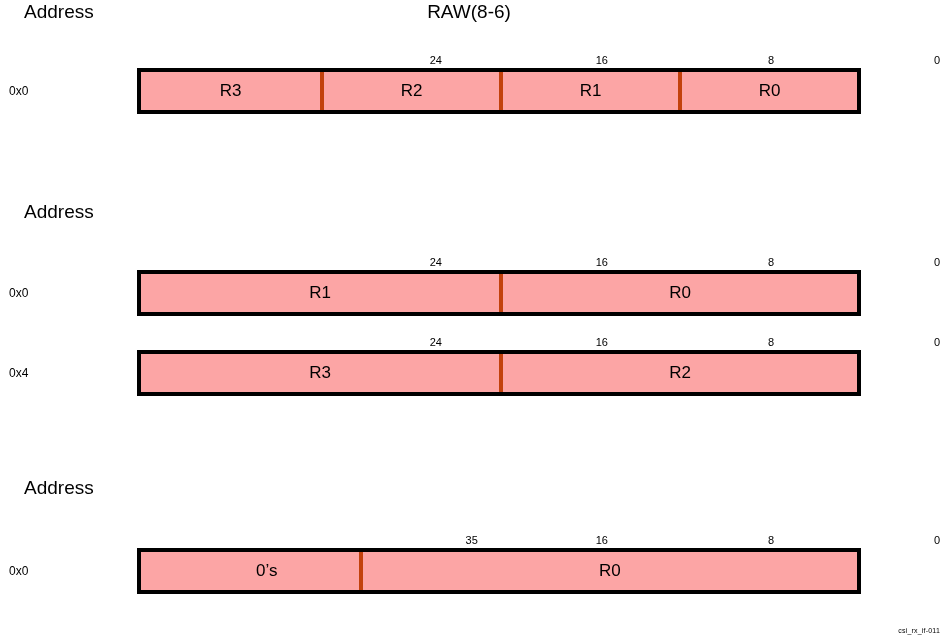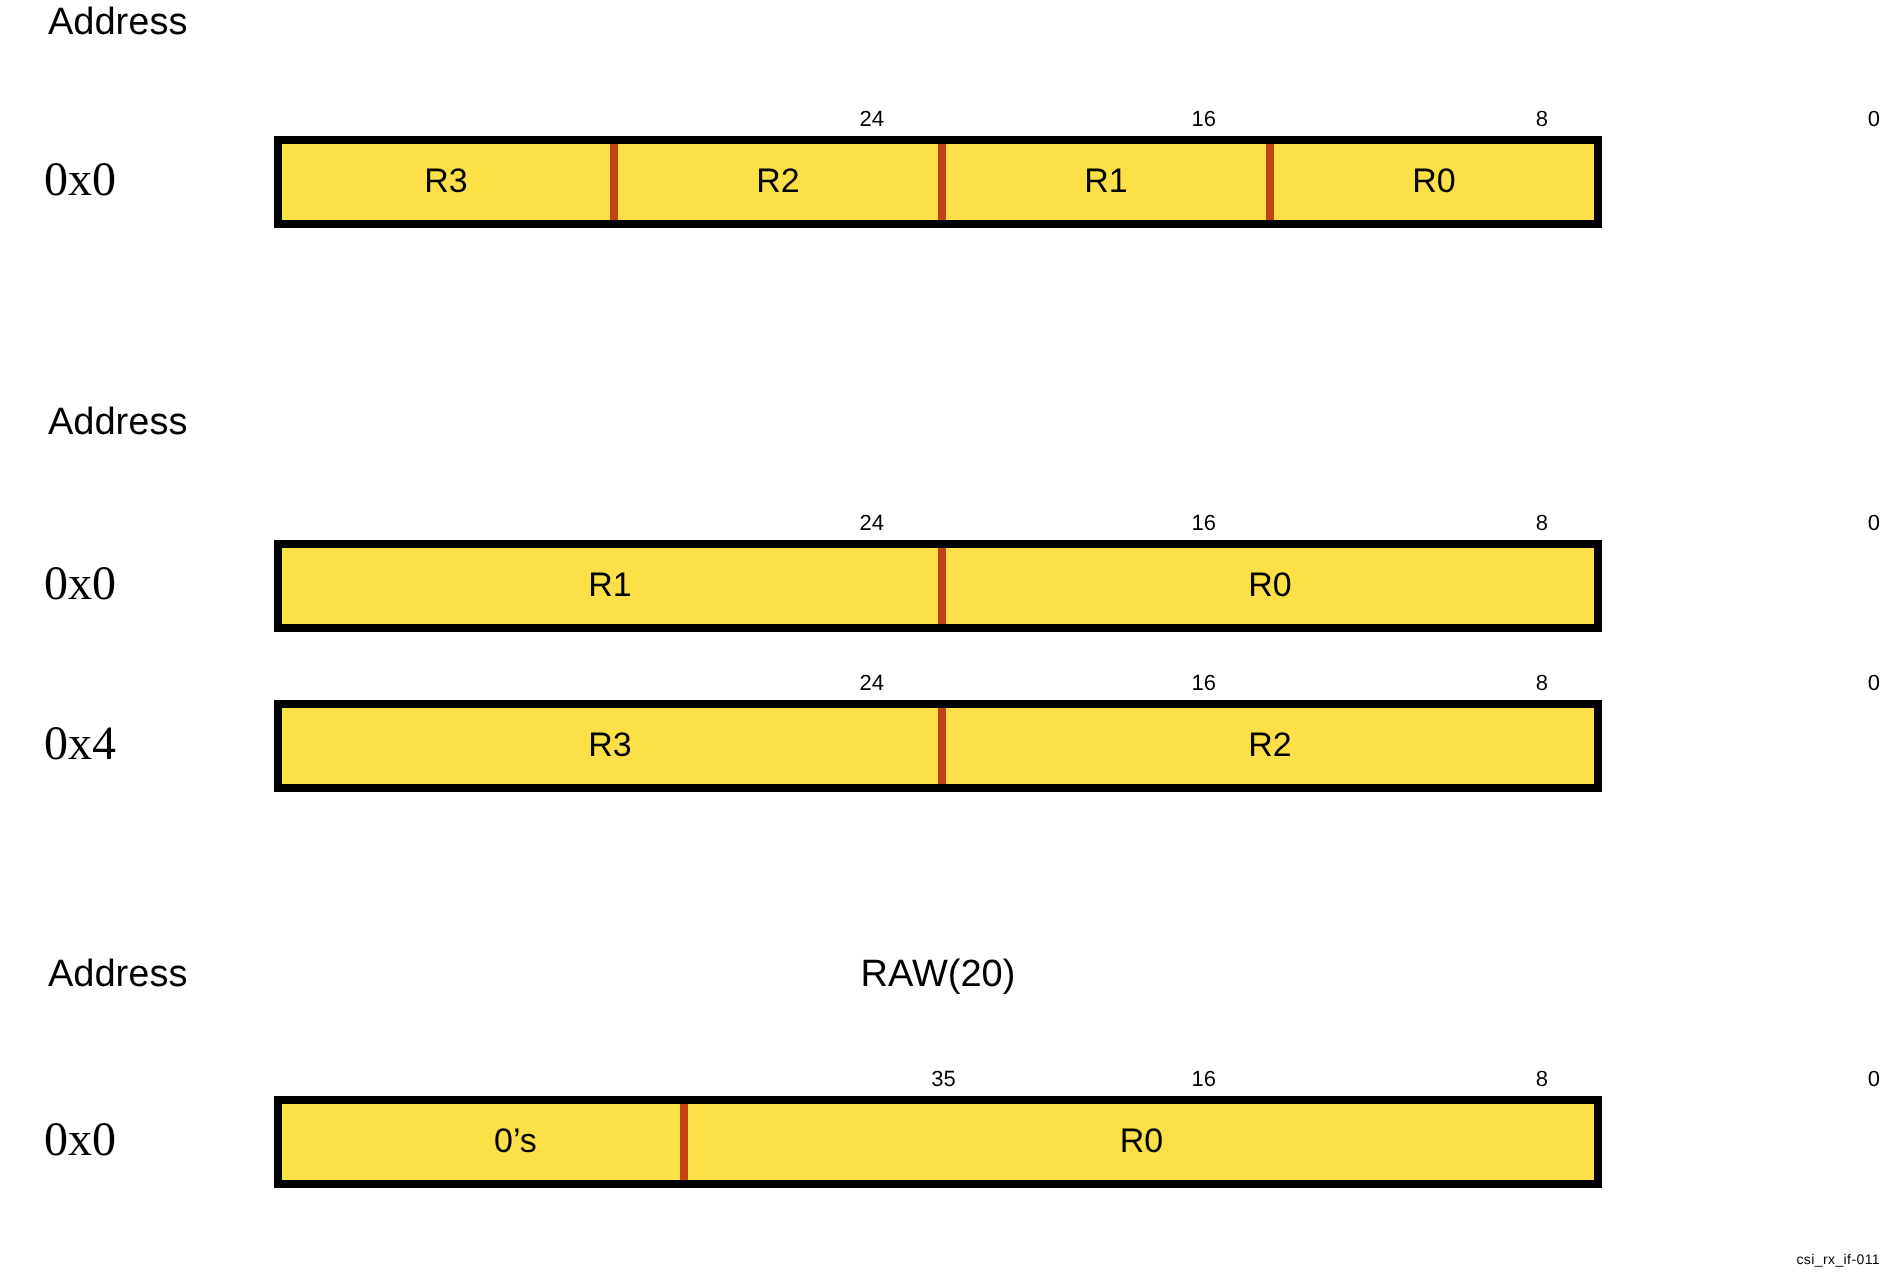--- a/index.html
+++ b/index.html
@@ -61,38 +61,37 @@
   
   .row {
     position: absolute;
     left: 0;
     width: 948px;
     height: 46px;
   }
 
   .row-address {
     position: absolute;
-    left: 22px;
+    left: 9px;
     top: 50%;
     transform: translateY(-50%);
-    font-size: 24px;
+    font-size: 12px;
     line-height: 23px;
     white-space: nowrap;
-    font-family: Liberation Serif, serif;
   }
 
   .bitbox {
     position: absolute;
     left: 137px;
     top: 0;
-    width: 664px;
+    width: 724px;
     height: 46px;
     box-sizing: border-box;
     border: 4px solid #000000;
-    background: #fde047;
+    background: #fca5a5;
     display: flex;
   }
 
   .cell {
     position: relative;
     box-sizing: border-box;
     display: flex;
     align-items: center;
     justify-content: center;
     font-size: 17px;
@@ -135,20 +134,21 @@
   }
 </style>
 </head>
 <body>
 
 <div class="diagram">
   <div id="sections-root">
       <div class="section" style="top: 0px;">
         <div class="section-header">
           <div class="address-label">Address</div>
+          <div class="section-title">RAW(8-6)</div>
         </div>
         <div class="row" style="top: 68px;">
           <div class="row-address">0x0</div>
           <div class="bitbox">
             <div class="ticks">
               <div class="tick" style="left: 25%;">24</div>
               <div class="tick" style="left: 50%;">16</div>
               <div class="tick" style="left: 75%;">8</div>
               <div class="tick" style="left: 100%;">0</div>
             </div>
@@ -202,21 +202,20 @@
             </div>
             <div class="cell divided" style="width: 50%;">
               <span>R2</span>
             </div>
           </div>
         </div>
       </div>
       <div class="section" style="top: 476px;">
         <div class="section-header">
           <div class="address-label">Address</div>
-          <div class="section-title">RAW(20)</div>
         </div>
         <div class="row" style="top: 72px;">
           <div class="row-address">0x0</div>
           <div class="bitbox">
             <div class="ticks">
               <div class="tick" style="left: 30.4%;">35</div>
               <div class="tick" style="left: 50%;">16</div>
               <div class="tick" style="left: 75%;">8</div>
               <div class="tick" style="left: 100%;">0</div>
             </div>

